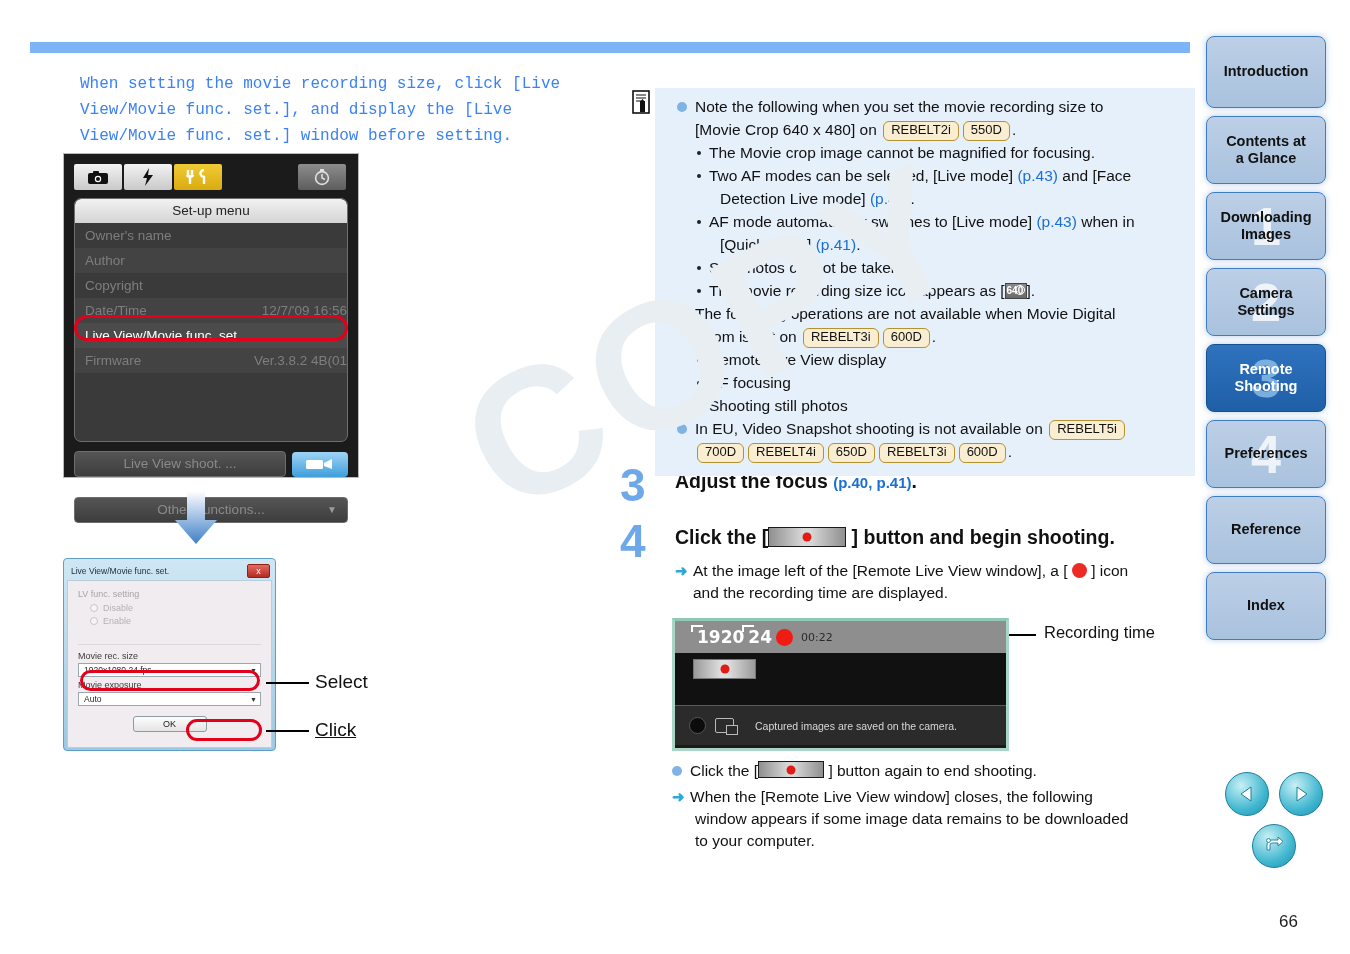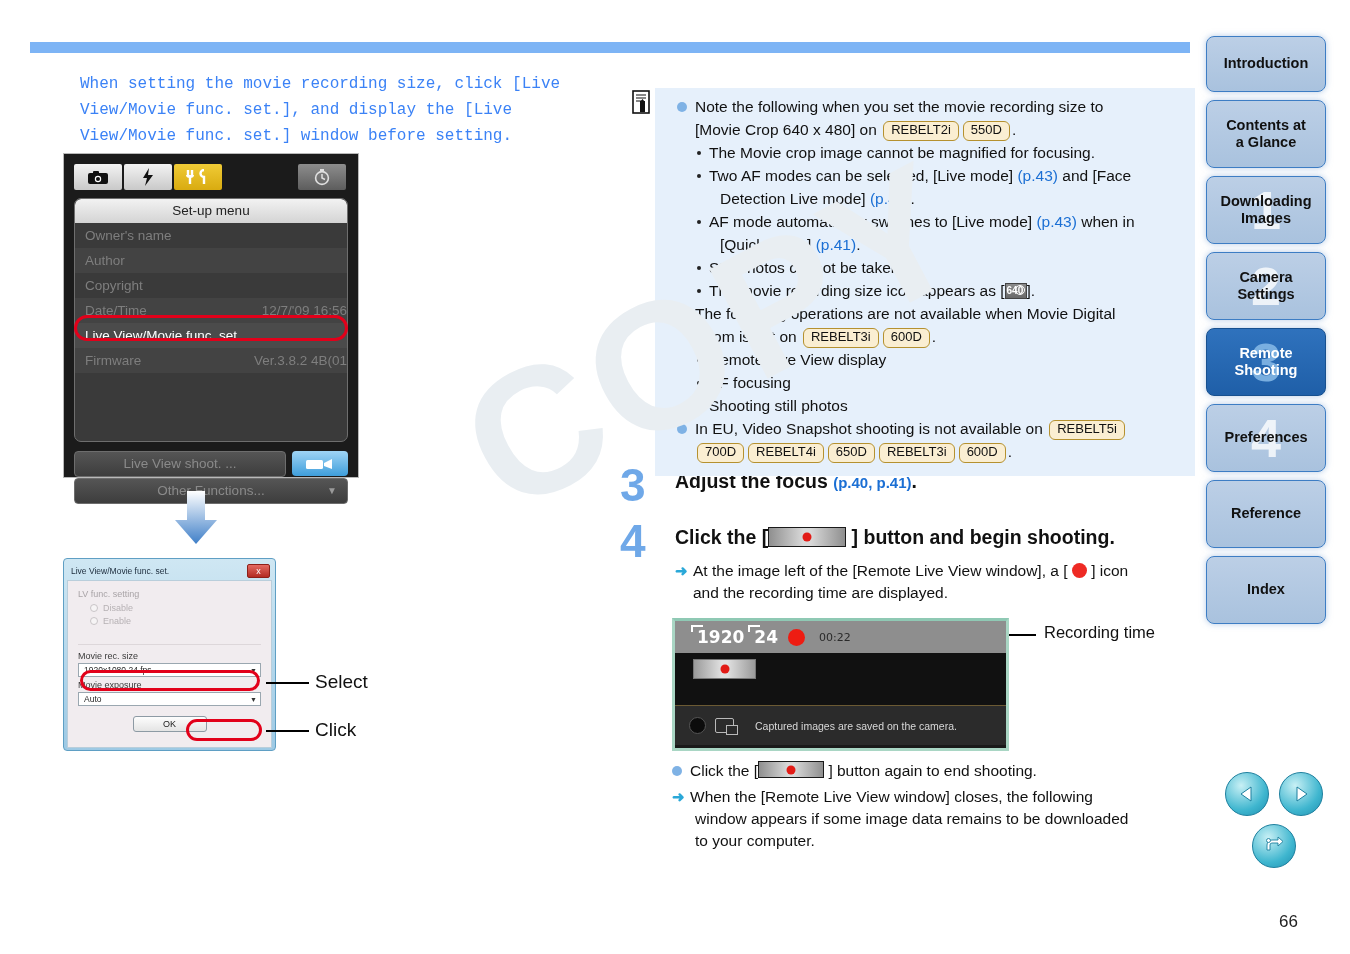--- a/index.html
+++ b/index.html
@@ -111,21 +111,21 @@
   }
   .cam-highlight {
     position: absolute;
     left: 74px; top: 315px;
     width: 274px; height: 26px;
     border: 3px solid #e2001a;
     border-radius: 13px;
     z-index: 4;
   }
   .cam-bottom { margin-top: 9px; }
-  .cam-btnrow { display: flex; margin-bottom: 1px; }
+  .cam-btnrow { display: flex; align-items: center; margin-bottom: 20px; }
   .cam-btn {
     flex: 1;
     background: linear-gradient(#555,#3d3d3d);
     border: 1px solid #6d6d6d;
     border-radius: 4px;
     color: #8a8a8a;
     font-size: 13.5px;
     text-align: center;
     padding: 4px 0 5px 0;
   }
@@ -365,21 +365,20 @@
     background: #1a1a1a;
     border: 3px solid #a9d6c4;
     border-top-color: #8fc9b4;
     padding: 0;
   }
   .rlv-topbar {
     height: 32px;
     background: #8e8e8e;
     display: flex; align-items: center;
     padding-left: 18px;
-    gap: 6px;
   }
   .rlv-tag {
     color: #fff; font-size: 17px; font-weight: bold;
     font-family: "DejaVu Sans", sans-serif;
     position: relative; padding-left: 4px;
   }
   .rlv-tag:before {
     content:""; position:absolute; left:-2px; top:-2px;
     width: 10px; height: 5px; border: 2px solid #fff; border-bottom: none; border-right: none;
   }
@@ -621,21 +620,21 @@
       </div>
       <div class="dlg-ok">OK</div>
     </div>
   </div>
   <div class="dlg-hl-select"></div>
   <div class="dlg-hl-click"></div>
 
   <div class="callout-line" style="left:266px; top:682px; width:43px;"></div>
   <div class="callout-label" style="left:315px; top:671px;">Select</div>
   <div class="callout-line" style="left:266px; top:730px; width:43px;"></div>
-  <div class="callout-label" style="left:315px; top:719px;">Click</div>
+  <div class="callout-label" style="left:315px; top:719px;text-decoration:underline;">Click</div>
 
   <div class="note-icon">
     <svg width="20" height="26" viewBox="0 0 20 26">
       <rect x="1" y="1" width="16" height="22" fill="#fff" stroke="#111" stroke-width="1.6"></rect>
       <path d="M4 5 H14 M4 8 H14 M4 11 H11" stroke="#111" stroke-width="1.2"></path>
       <rect x="8" y="11" width="5" height="11" fill="#111"></rect>
       <polygon points="10.5,9 8,12 13,12" fill="#111"></polygon>
     </svg>
   </div>
 
@@ -740,21 +739,21 @@
     </div>
     <div class="arrow-note">
       <span class="arrow-glyph">➜</span>
       <span>When the [Remote Live View window] closes, the following</span><br>
       <span style="display:inline-block;padding-left:5px;">window appears if some image data remains to be downloaded</span><br>
       <span style="display:inline-block;padding-left:5px;">to your computer.</span>
     </div>
   </div>
 
   <div class="sidebar">
-    <div class="tab" style="height:56px;align-items:center;">
+    <div class="tab" style="height:72px;align-items:center;">
       <div class="tab-ghost"></div>
       <div class="tab-label" style="white-space:pre-line;">Introduction</div>
     </div>
     <div class="tab" style="height:68px;">
       <div class="tab-ghost"></div>
       <div class="tab-label" style="white-space:pre-line;">Contents at
 a Glance</div>
     </div>
     <div class="tab" style="height:68px;">
       <div class="tab-ghost">1</div>

